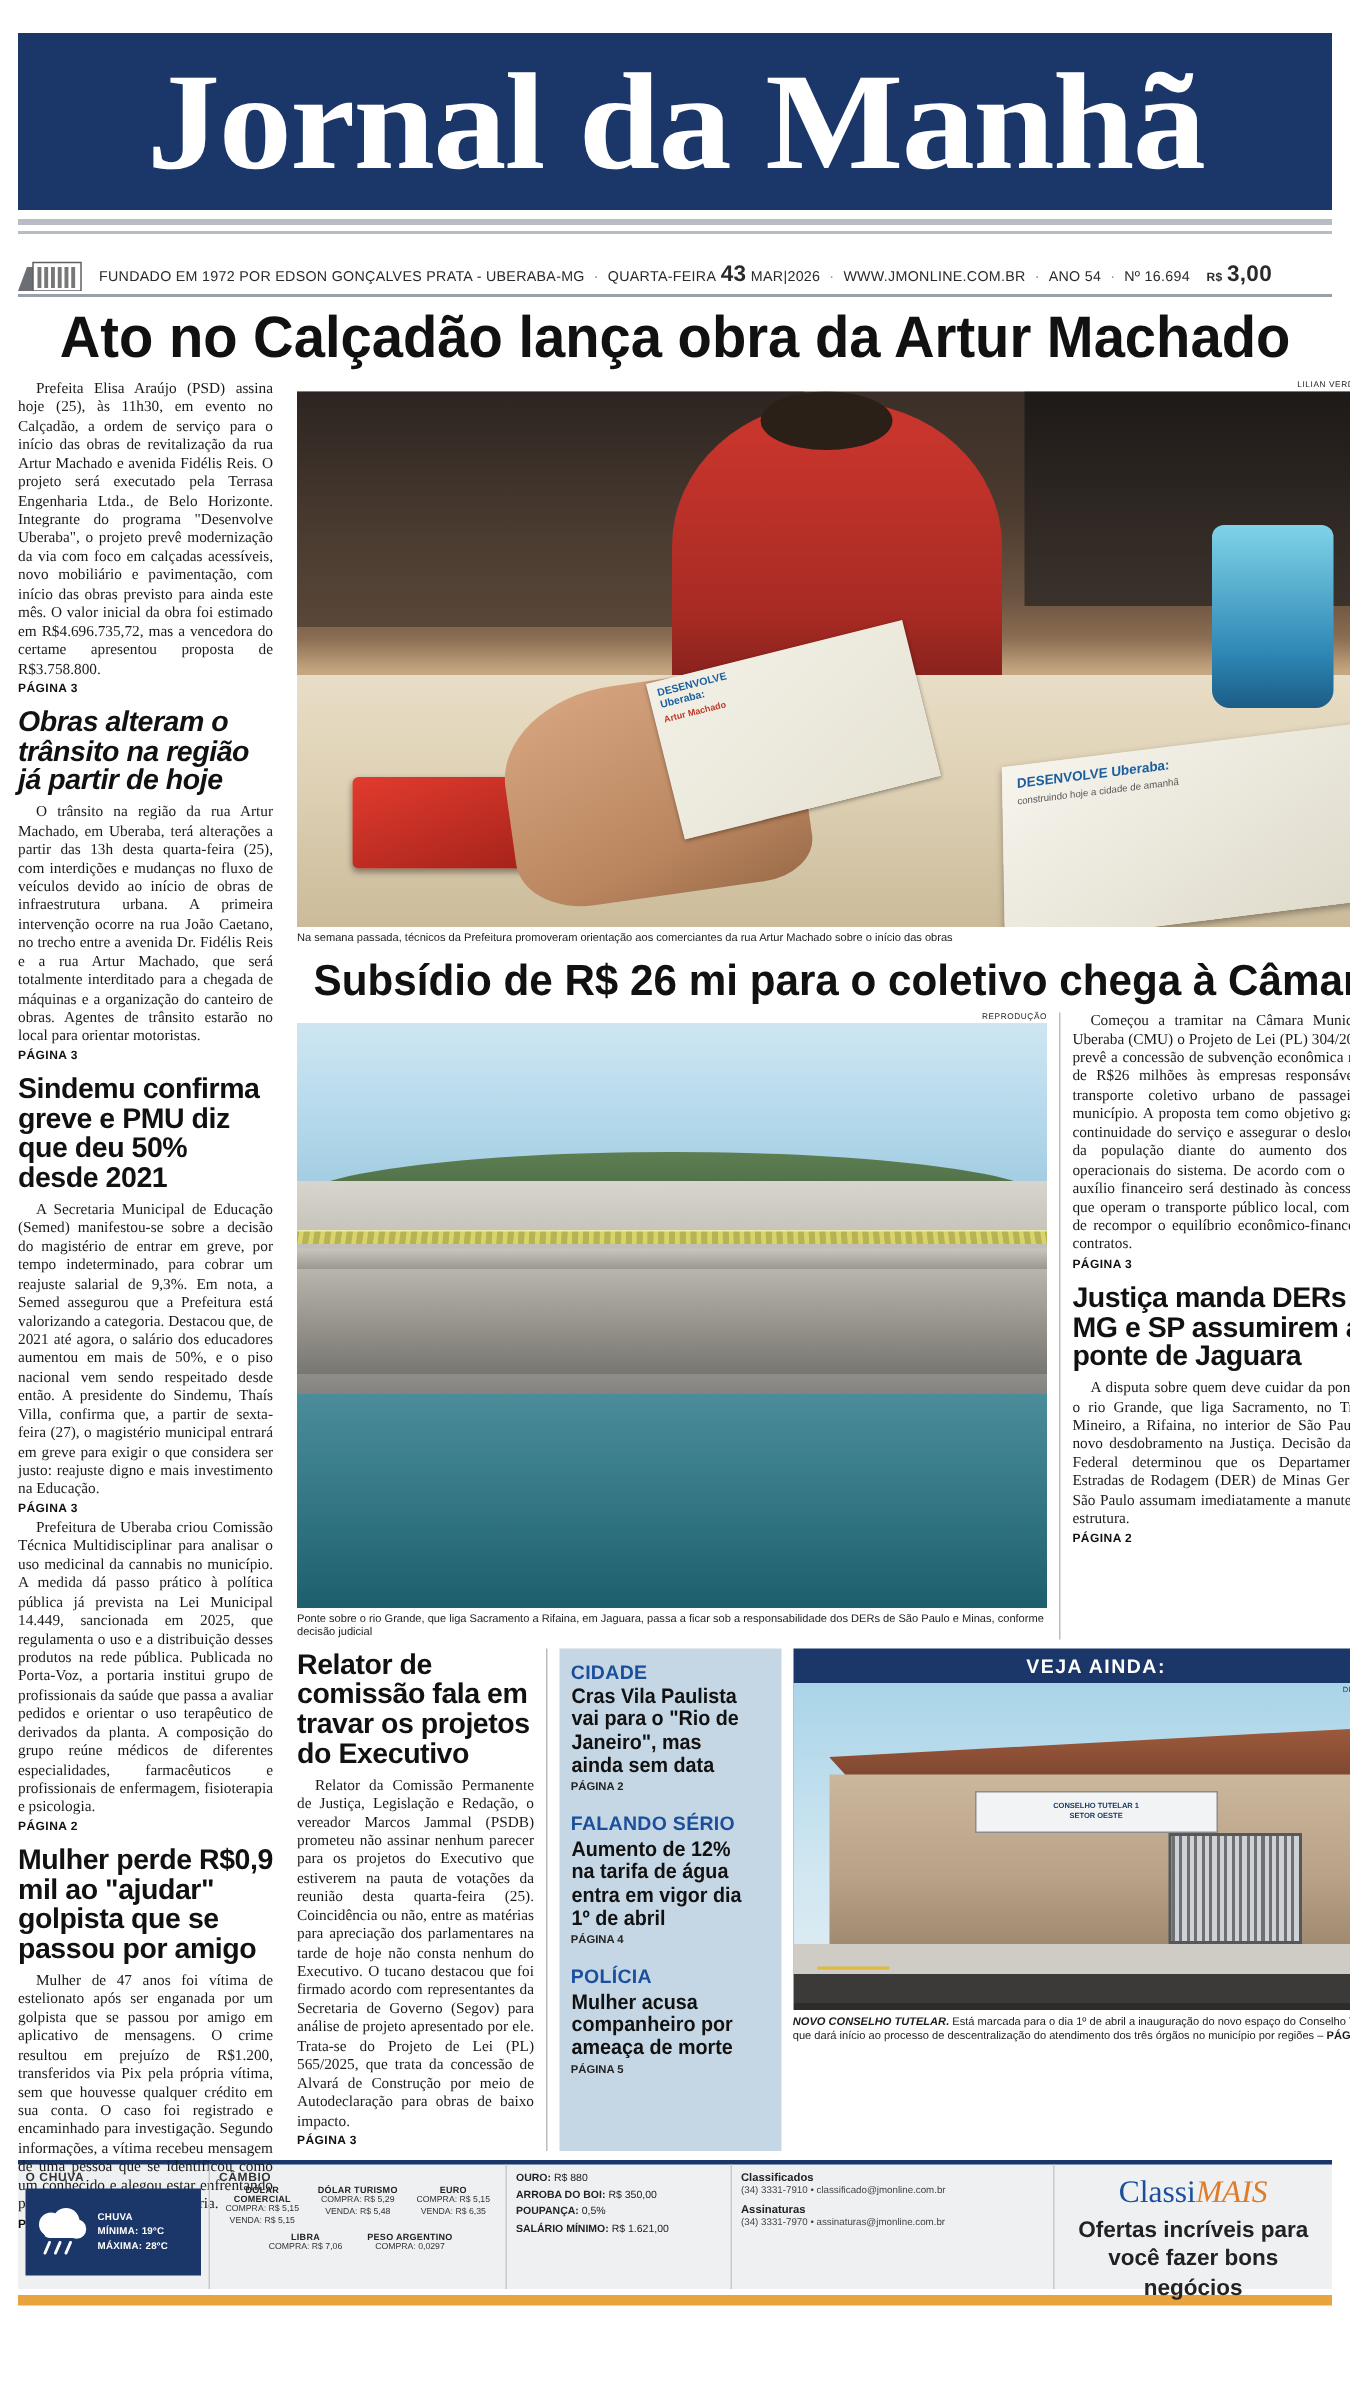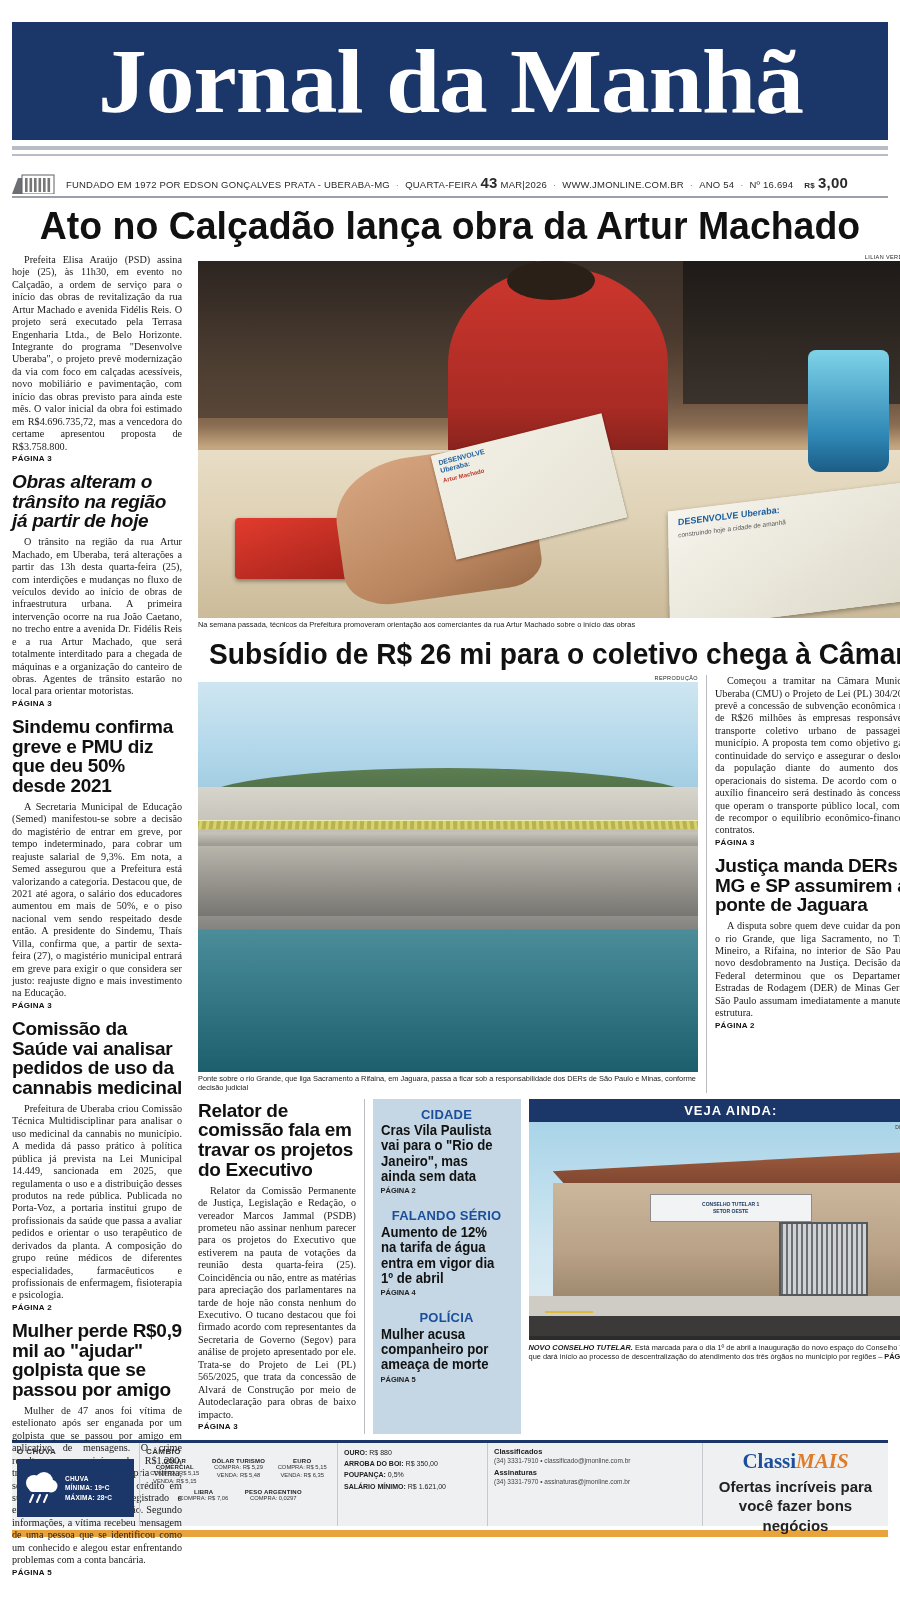--- a/index.html
+++ b/index.html
@@ -245,21 +245,21 @@
     text-align:center; font-weight:bold; font-size:13px;
     letter-spacing:1px; padding:4px 0;
   }
   .cidade-box {
     background:#c5d7e4;
     padding: 9px 8px 8px 8px;
     width:148px; flex:0 0 148px;
   }
   .kicker {
     color:#1b4f9c; font-weight:bold; font-size:13px;
-    letter-spacing:.2px; line-height:1.1;text-align:center;
+    letter-spacing:.2px; line-height:1.1;
   }
   .kicker-title {
     font-weight:bold; font-size:14px; line-height:1.1;
     color:#111; margin-top:1px; transform: scaleX(0.94);
     transform-origin: left;
   }
   .kicker-pag { font-size:7.5px; font-weight:bold; color:#222; margin-top:2px; }
 
   
   .photo3 { height: 218px; position:relative; }
@@ -322,21 +322,21 @@
   .wicon { width:40px; height:34px; position:relative; flex:0 0 40px; }
   .wtext { font-size:6.5px; line-height:1.45; font-weight:bold; letter-spacing:.2px; }
   .cambio-grid { display:flex; gap:6px; margin-top:2px; }
   .cambio-cell { flex:1 1 0; text-align:center; }
   .cambio-cell .ct { font-size:6px; font-weight:bold; color:#222; letter-spacing:.2px; }
   .cambio-cell .cv { font-size:5.8px; color:#333; line-height:1.35; }
   .ouro-line { font-size:7px; color:#222; line-height:1.6; }
   .ouro-line b { font-weight:bold; }
   .class-line { font-size:7.5px; font-weight:bold; color:#222; line-height:1.3; }
   .class-sub { font-size:6.5px; color:#444; line-height:1.35; margin-bottom:3px; }
-  .classimais { font-family:"Liberation Serif",serif; font-size:21px; font-weight:bold; }
+  .classimais { font-family:"Liberation Serif",serif; font-size:21px; font-weight:normal; }
   .classimais .c1 { color:#1b4f9c; }
   .classimais .c2 { color:#e07b28; font-style:italic; }
   .mais-sub { font-size:15px; font-weight:bold; color:#222; line-height:1.3; margin-top:3px; }
   .bottom-rule { height:7px; background:#e8a33d; margin-top:4px; }
   .divider-v { width:1px; background:#b9bdc2; }
 </style>
 </head>
 <body>
 
 <div class="page">
@@ -388,21 +388,20 @@
       <div class="pagina">PÁGINA 3</div>
 
       <div class="sub-head italic">Obras alteram o trânsito na região já partir de hoje</div>
       <div class="body-text">O trânsito na região da rua Artur Machado, em Uberaba, terá alterações a partir das 13h desta quarta-feira (25), com interdições e mudanças no fluxo de veículos devido ao início de obras de infraestrutura urbana. A primeira intervenção ocorre na rua João Caetano, no trecho entre a avenida Dr. Fidélis Reis e a rua Artur Machado, que será totalmente interditado para a chegada de máquinas e a organização do canteiro de obras. Agentes de trânsito estarão no local para orientar motoristas.</div>
       <div class="pagina">PÁGINA 3</div>
 
       <div class="sub-head">Sindemu confirma greve e PMU diz que deu 50% desde 2021</div>
       <div class="body-text">A Secretaria Municipal de Educação (Semed) manifestou-se sobre a decisão do magistério de entrar em greve, por tempo indeterminado, para cobrar um reajuste salarial de 9,3%. Em nota, a Semed assegurou que a Prefeitura está valorizando a categoria. Destacou que, de 2021 até agora, o salário dos educadores aumentou em mais de 50%, e o piso nacional vem sendo respeitado desde então. A presidente do Sindemu, Thaís Villa, confirma que, a partir de sexta-feira (27), o magistério municipal entrará em greve para exigir o que considera ser justo: reajuste digno e mais investimento na Educação.</div>
       <div class="pagina">PÁGINA 3</div>
 
-      <div class="sub-head">Comissão da Saúde vai analisar pedidos de uso da cannabis medicinal</div>
       <div class="body-text">Prefeitura de Uberaba criou Comissão Técnica Multidisciplinar para analisar o uso medicinal da cannabis no município. A medida dá passo prático à política pública já prevista na Lei Municipal 14.449, sancionada em 2025, que regulamenta o uso e a distribuição desses produtos na rede pública. Publicada no Porta-Voz, a portaria institui grupo de profissionais da saúde que passa a avaliar pedidos e orientar o uso terapêutico de derivados da planta. A composição do grupo reúne médicos de diferentes especialidades, farmacêuticos e profissionais de enfermagem, fisioterapia e psicologia.</div>
       <div class="pagina">PÁGINA 2</div>
 
       <div class="sub-head">Mulher perde R$0,9 mil ao "ajudar" golpista que se passou por amigo</div>
       <div class="body-text">Mulher de 47 anos foi vítima de estelionato após ser enganada por um golpista que se passou por amigo em aplicativo de mensagens. O crime resultou em prejuízo de R$1.200, transferidos via Pix pela própria vítima, sem que houvesse qualquer crédito em sua conta. O caso foi registrado e encaminhado para investigação. Segundo informações, a vítima recebeu mensagem de uma pessoa que se identificou como um conhecido e alegou estar enfrentando problemas com a conta bancária.</div>
       <div class="pagina">PÁGINA 5</div>
     </div>
 
     <div class="divider-v"></div>
 

